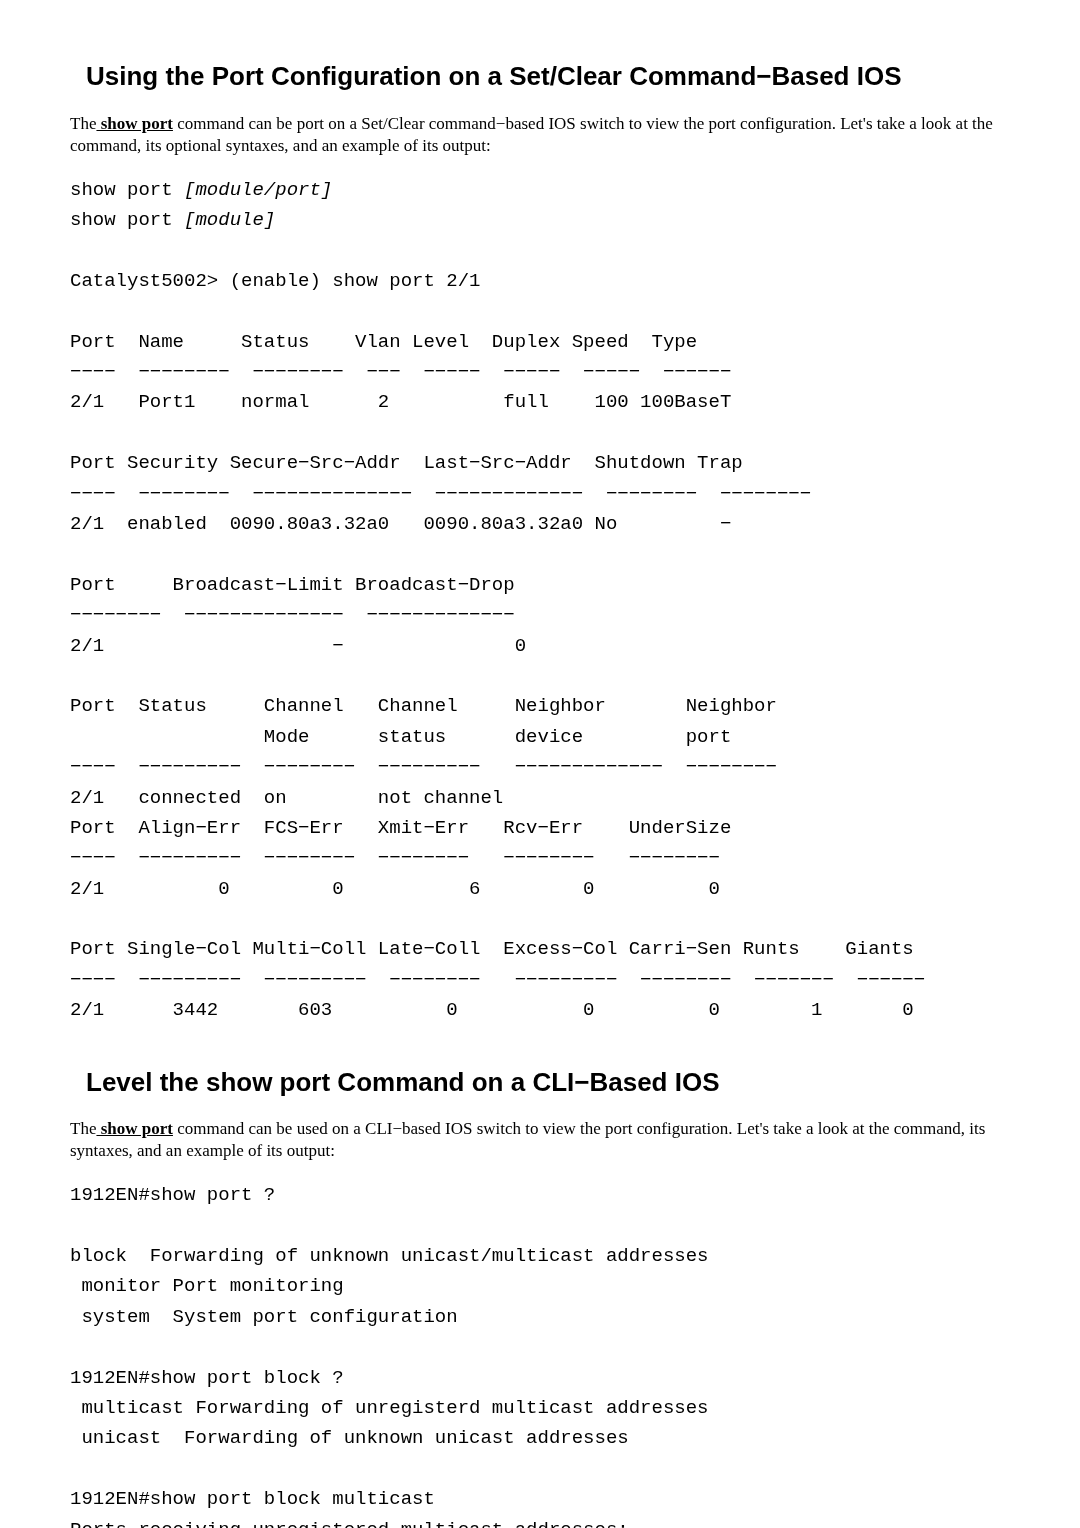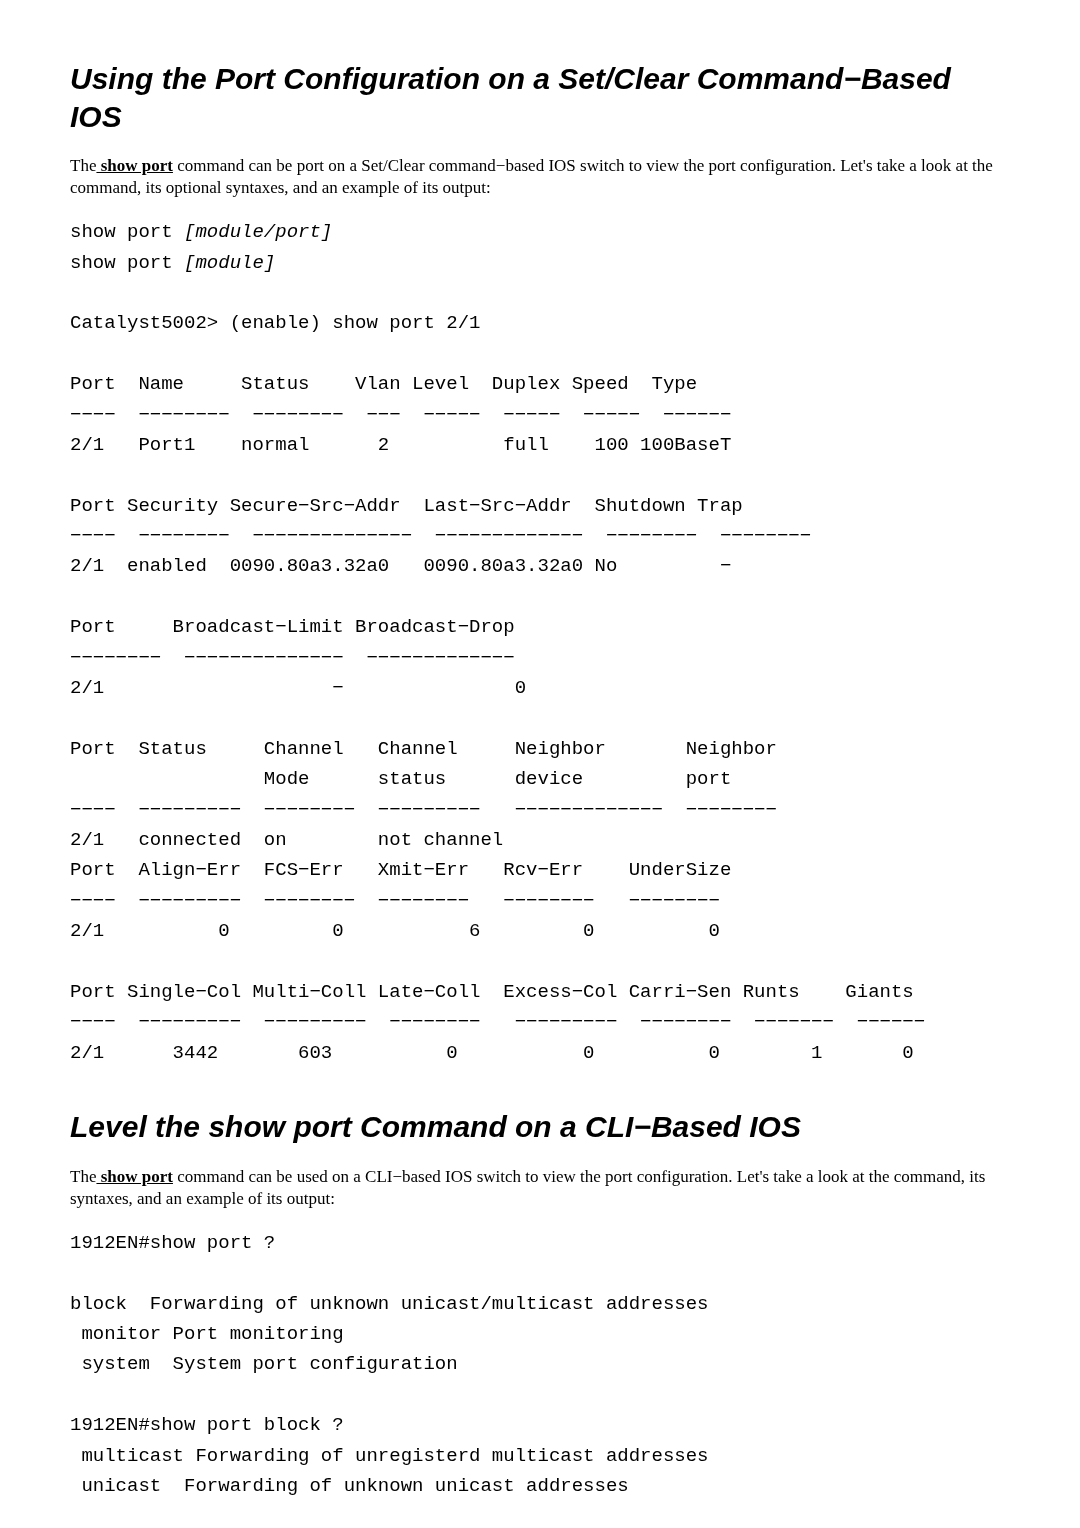--- a/index.html
+++ b/index.html
@@ -9,24 +9,23 @@
     color: #000;
     background: #fff;
     margin: 0;
     padding: 60px 70px 40px 70px;
     width: 1080px;
     box-sizing: border-box;
   }
   h2 {
     font-family: Arial, Helvetica, sans-serif;
     font-weight: bold;
-    font-size: 30px;
-    margin: 0 0 20px 0;
+    font-size: 26px;
+    margin: 0 0 20px 16px;
     line-height: 1.25;
-    font-style: italic;
   }
   p {
     margin: 0 0 18px 0;
   }
   .cmd {
     font-weight: bold;
     text-decoration: underline;
   }
   pre {
     font-family: "Courier New", Courier, monospace;

